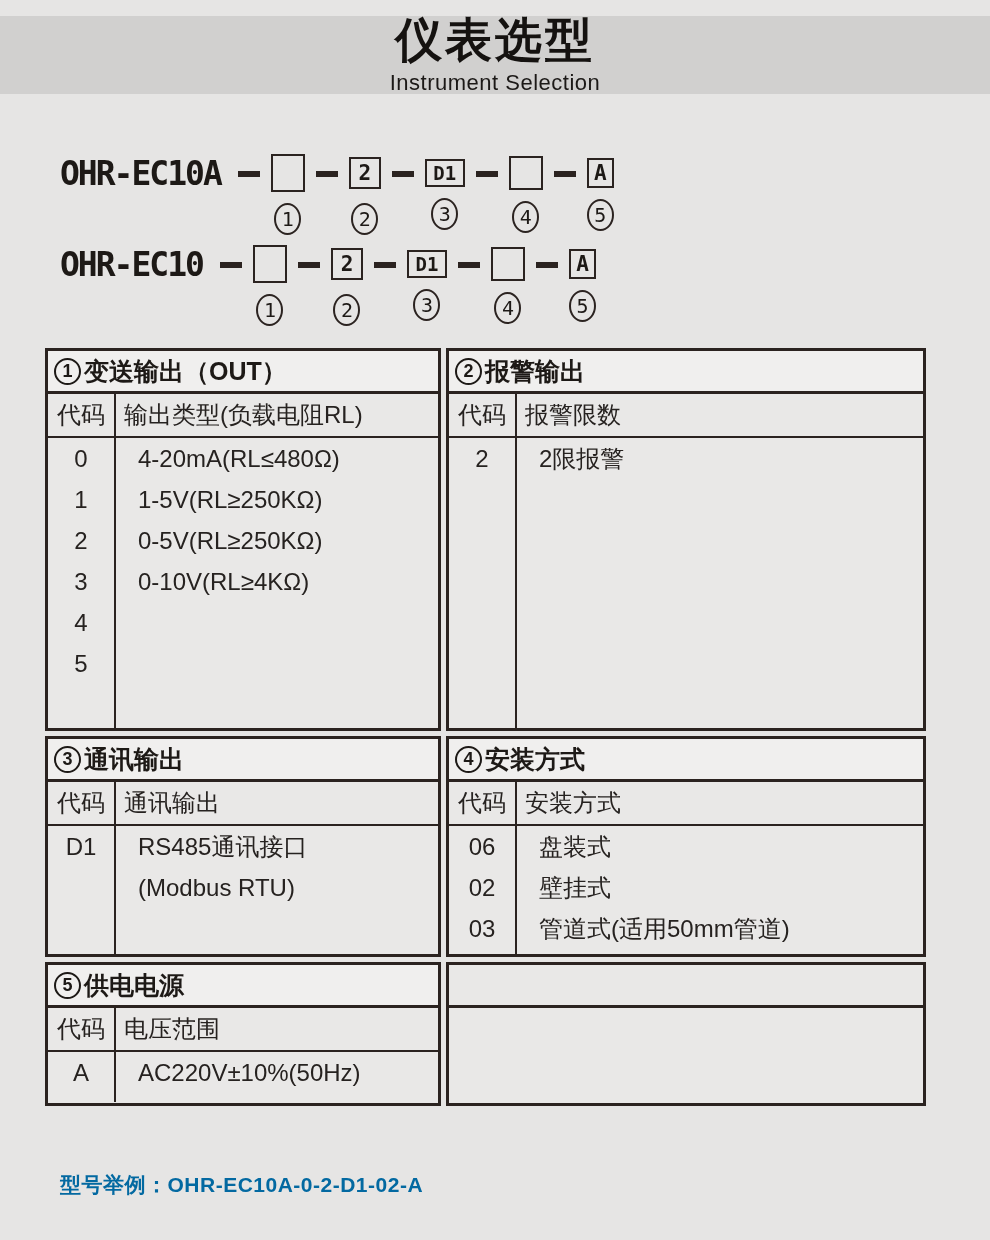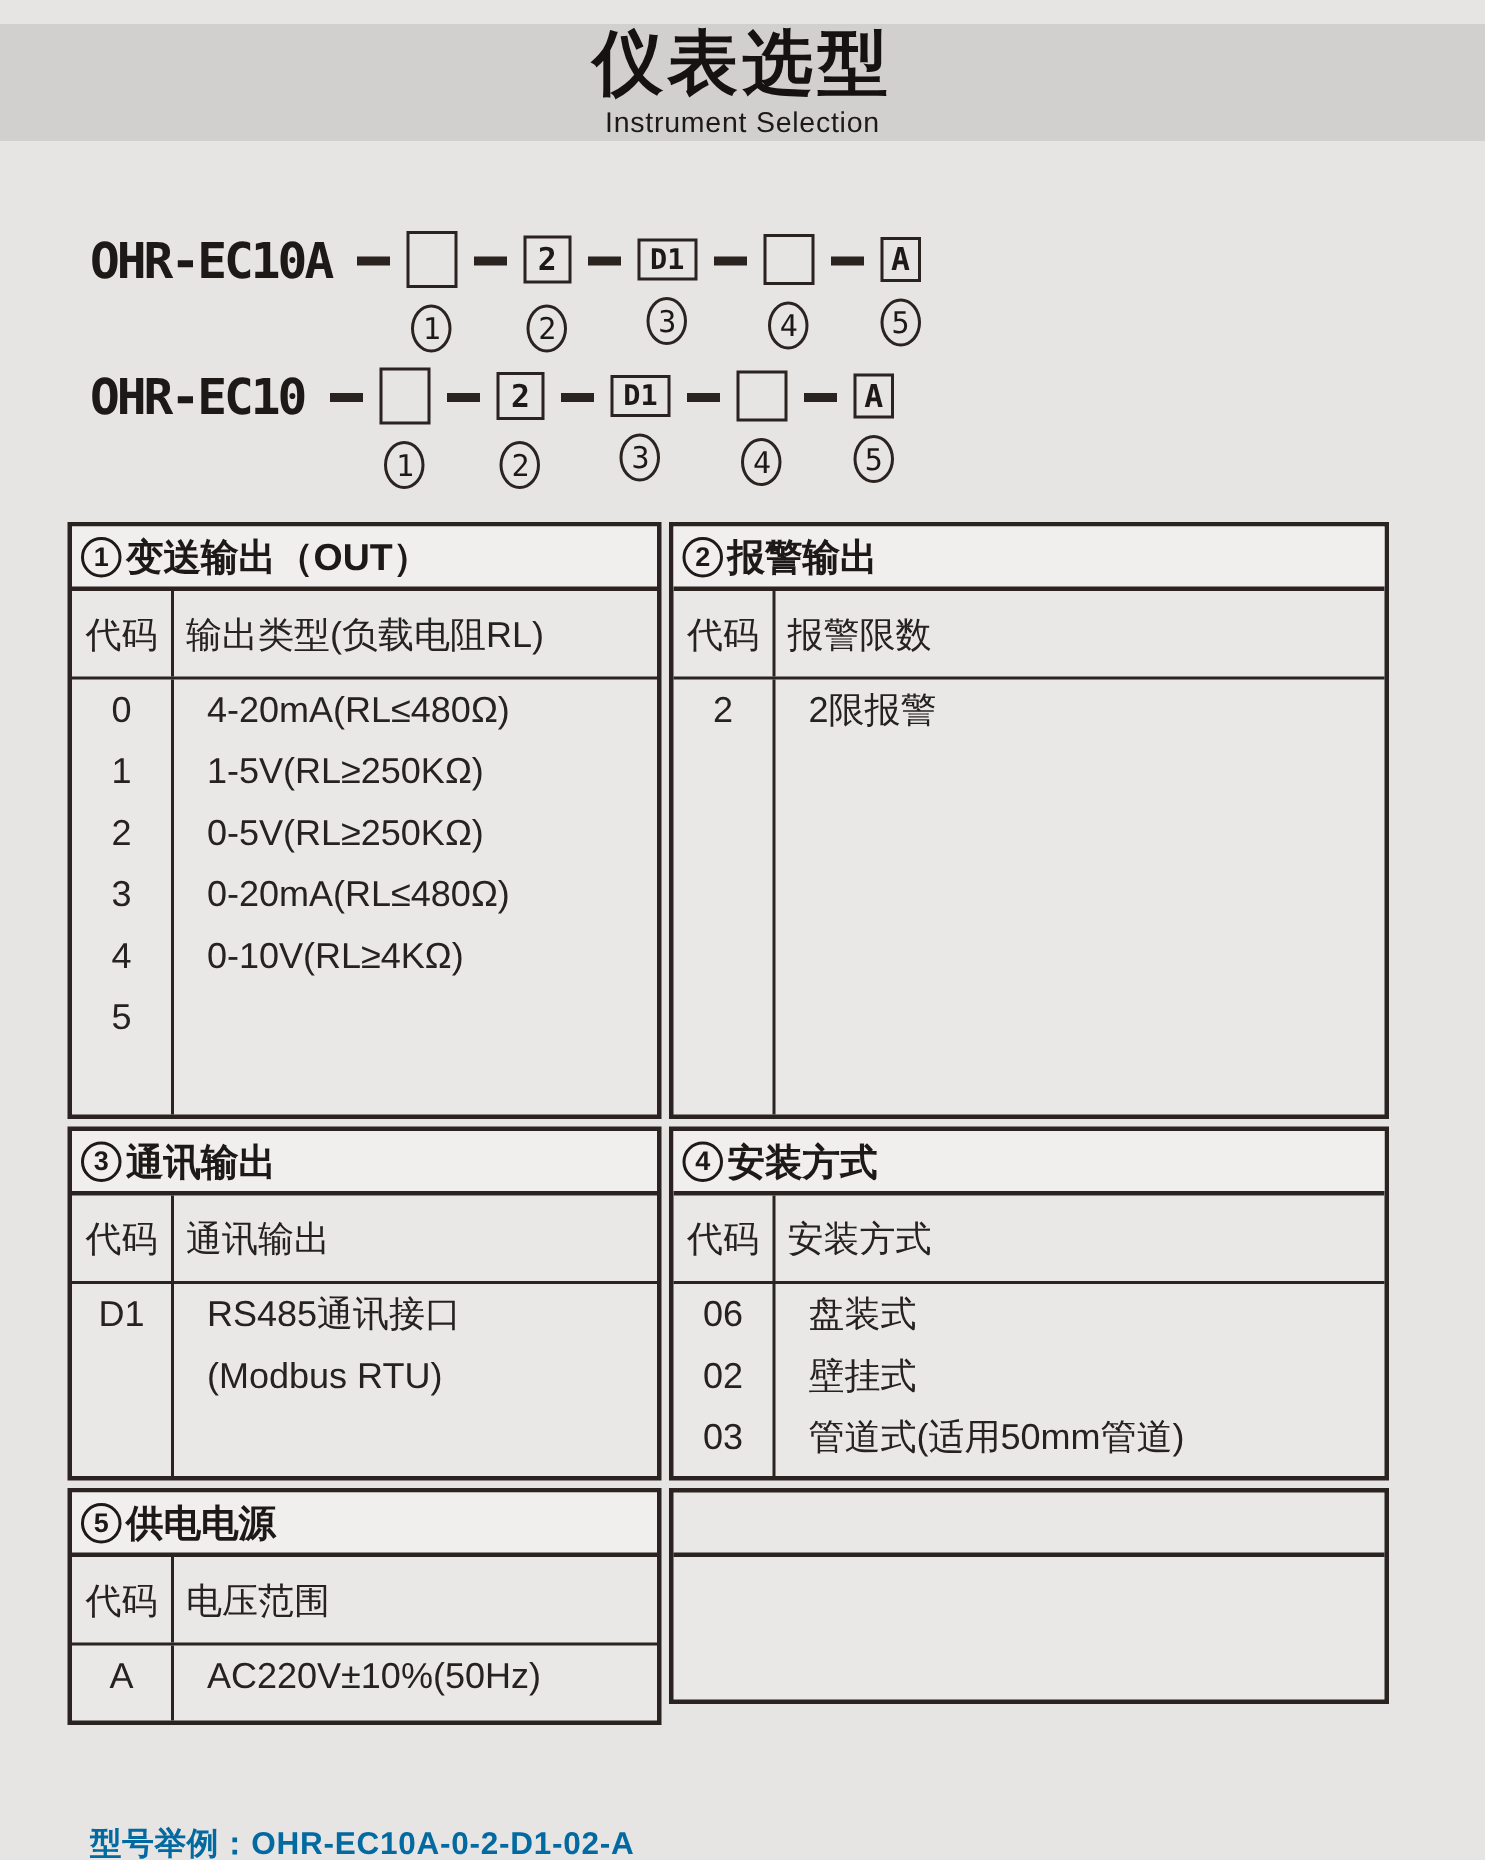--- a/index.html
+++ b/index.html
@@ -12,21 +12,21 @@
   }
   
   .band{
     margin-top:16px;height:78px;background:#d1d0cf;
     display:flex;flex-direction:column;align-items:center;justify-content:center;
   }
   .band .title{
     font-size:47px;font-weight:bold;letter-spacing:3px;color:#151210;line-height:1.1;
   }
   .band .subtitle{
-    font-size:19px;color:#1c1917;margin-top:4px;letter-spacing:0.5px;
+    font-size:22px;color:#1c1917;margin-top:4px;letter-spacing:0.5px;
   }
   
   .models{margin:60px 0 0 60px;}
   .model-row{display:flex;align-items:flex-start;margin-bottom:10px;}
   .model-name{
     font-family:"DejaVu Sans Mono",monospace;font-weight:bold;
     font-size:33px;line-height:40px;letter-spacing:-2px;color:#1d1916;
     margin-right:6px;white-space:nowrap;
   }
   .dash{width:22px;height:6px;background:#2b2320;margin:17px 11px 0 11px;flex:none;}
@@ -57,21 +57,21 @@
   .sec-header{
     height:40px;background:#f0efee;border-bottom:3px solid #2b2320;
     display:flex;align-items:center;padding-left:6px;
     font-size:25px;font-weight:bold;color:#1d1916;
   }
   .circle-num{
     width:27px;height:27px;border:2px solid #1d1916;border-radius:50%;
     box-sizing:border-box;display:flex;align-items:center;justify-content:center;
     font-size:18px;font-weight:bold;margin-right:3px;flex:none;
   }
-  .sub{height:59px;border-bottom:2px solid #2b2320;display:flex;box-sizing:border-box;font-size:24px;}
+  .sub{height:44px;border-bottom:2px solid #2b2320;display:flex;box-sizing:border-box;font-size:24px;}
   .code-h{width:68px;border-right:2px solid #2b2320;box-sizing:border-box;
     display:flex;align-items:center;justify-content:center;flex:none;}
   .desc-h{flex:1;display:flex;align-items:center;padding-left:8px;}
   .tbody{display:flex;box-sizing:border-box;}
   .codes{width:68px;border-right:2px solid #2b2320;box-sizing:border-box;text-align:center;flex:none;}
   .descs{flex:1;padding-left:22px;}
   .line{height:41px;line-height:41px;font-size:24px;white-space:nowrap;}
   .h290{height:290px;} .h128{height:128px;} .h50{height:50px;}
   .empty-tbl{height:144px;display:flex;flex-direction:column;}
   .empty-row1{height:40px;border-bottom:3px solid #2b2320;}
@@ -168,21 +168,20 @@
           <div class="line">1</div>
           <div class="line">2</div>
           <div class="line">3</div>
           <div class="line">4</div>
           <div class="line">5</div>
         </div>
         <div class="descs">
           <div class="line">4-20mA(RL≤480Ω)</div>
           <div class="line">1-5V(RL≥250KΩ)</div>
           <div class="line">0-5V(RL≥250KΩ)</div>
-          <div class="line">0-20mA(RL≤480Ω)</div>
           <div class="line">0-10V(RL≥4KΩ)</div>
         </div>
       </div>
     </div>
     <div class="tbl right">
       <div class="sec-header">
         <span class="circle-num">2</span>
         <span>报警输出</span>
       </div>
       <div class="sub">

